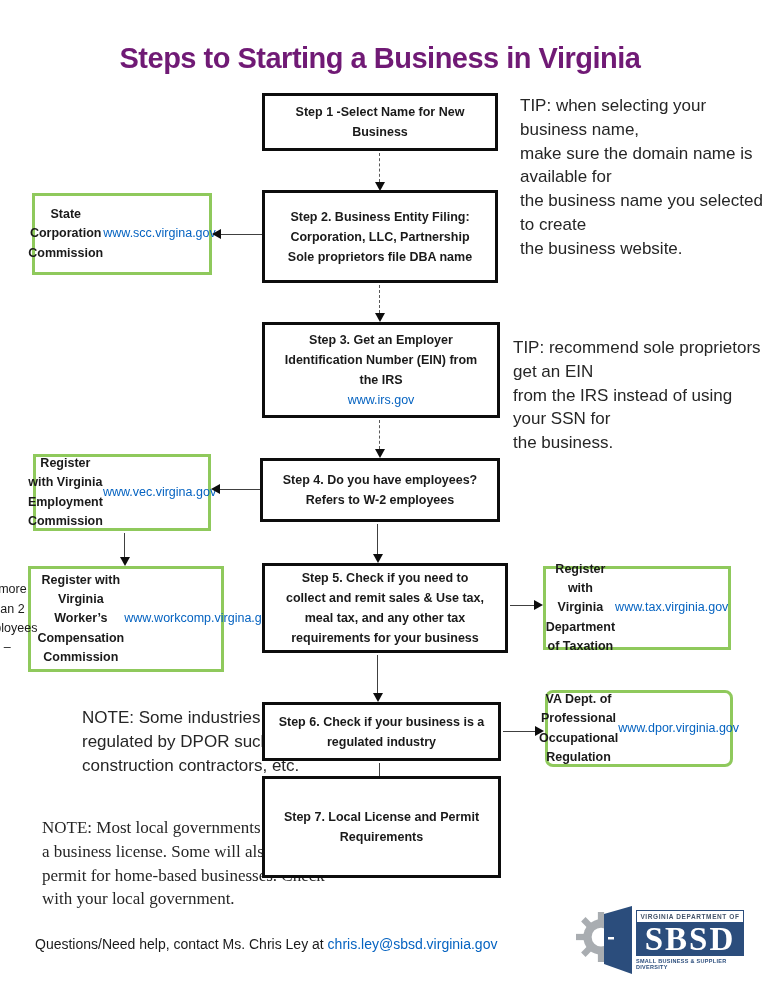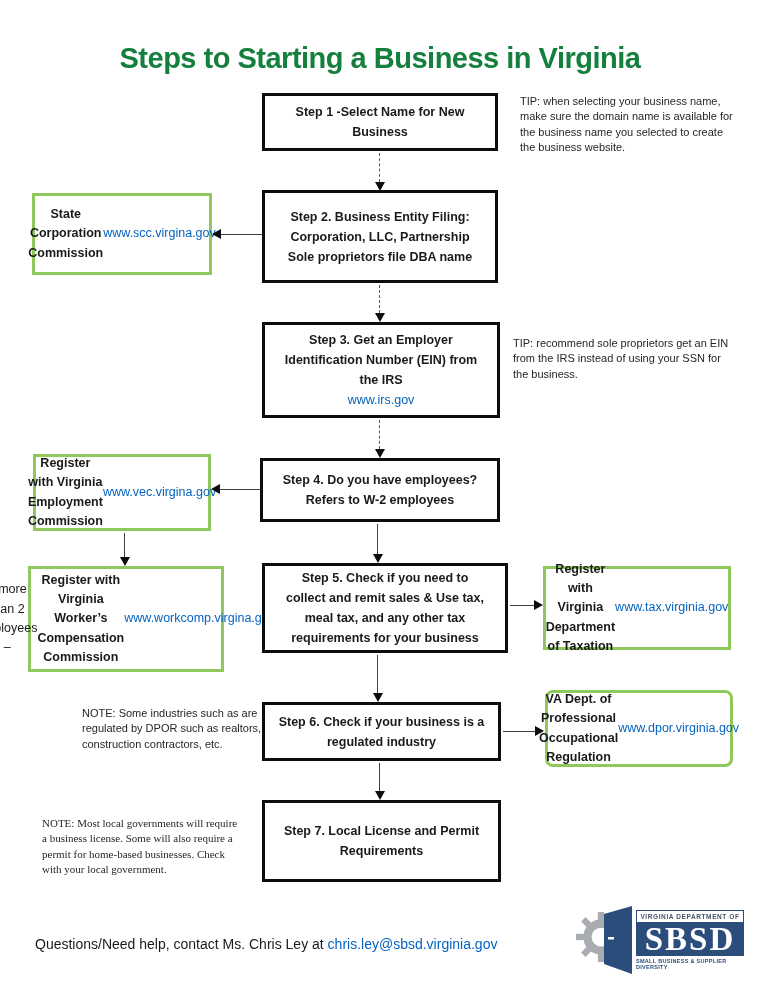--- a/index.html
+++ b/index.html
@@ -1,33 +1,33 @@
 <!DOCTYPE html>
 <html><head>
 <meta charset="utf-8">
 <style>
   * { margin:0; padding:0; box-sizing:border-box; }
   html,body { background:#ffffff; }
   body { font-family:"Liberation Sans", sans-serif; color:#1a1a1a; }
   .page { position:relative; width:768px; height:989px; background:#ffffff; overflow:hidden; }
 
   .title { position:absolute; left:0; top:42px; width:760px; text-align:center;
-           font-size:29px; font-weight:bold; letter-spacing:-0.5px; color:#15803d; }
+           font-size:29px; font-weight:bold; letter-spacing:-0.5px; color:#701a75; }
 
   .stepbox { position:absolute; border:3px solid #0d0d0d; background:#fff;
              display:flex; flex-direction:column; align-items:center; justify-content:center;
              text-align:center; font-weight:bold; font-size:12.5px; line-height:1.6;
              white-space:pre-line; padding:2px; }
 
   .greenbox { position:absolute; border:3px solid #8fc95c; background:#fff;
               display:flex; flex-direction:row; align-items:center; justify-content:center;
               text-align:center; font-weight:bold; font-size:12.5px; line-height:1.55;
               white-space:pre-line; padding:2px; }
 
-  .sidenote { position:absolute; font-size:11px; line-height:1.4; color:#262626;
+  .sidenote { position:absolute; font-size:17px; line-height:1.4; color:#262626;
               white-space:pre-line; font-weight:normal; }
 
   .link { color:#0563c1; font-weight:normal; cursor:pointer; }
   .boxlink { font-size:12.5px; }
 
   .normalweight { font-weight:normal; }
 
   
   .varrow { position:absolute; width:0; }
   .varrow.dashed { border-left:1px dashed #595959; }
@@ -161,21 +161,21 @@
     <span class="link boxlink">www.dpor.virginia.gov</span>
   </div>
 
   <div class="varrow solid" style="left:379px; top:763px; height:28px;"></div>
 
   <div class="sidenote" style="left:42px; top:816px;font-family:Liberation Serif, serif;">NOTE:  Most local governments will require
 a business license.  Some will also require a
 permit for home-based businesses.  Check
 with your local government.</div>
 
-  <div class="stepbox" style="left:262px; top:800px; width:239px; height:82px;">
+  <div class="stepbox" style="left:262px; top:776px; width:239px; height:102px;">
     <span>Step 7. Local License and Permit
 Requirements</span>
   </div>
 
   <div class="contact"><span>Questions/Need help, contact Ms. Chris Ley at </span><span class="link">chris.ley@sbsd.virginia.gov</span></div>
 
   <div class="logo">
     <svg class="gear" width="50" height="50" viewBox="0 0 48 48">
       <g fill="#a9adb1">
         <rect x="21" y="0" width="6" height="10" transform="rotate(0 24 24)"></rect>

